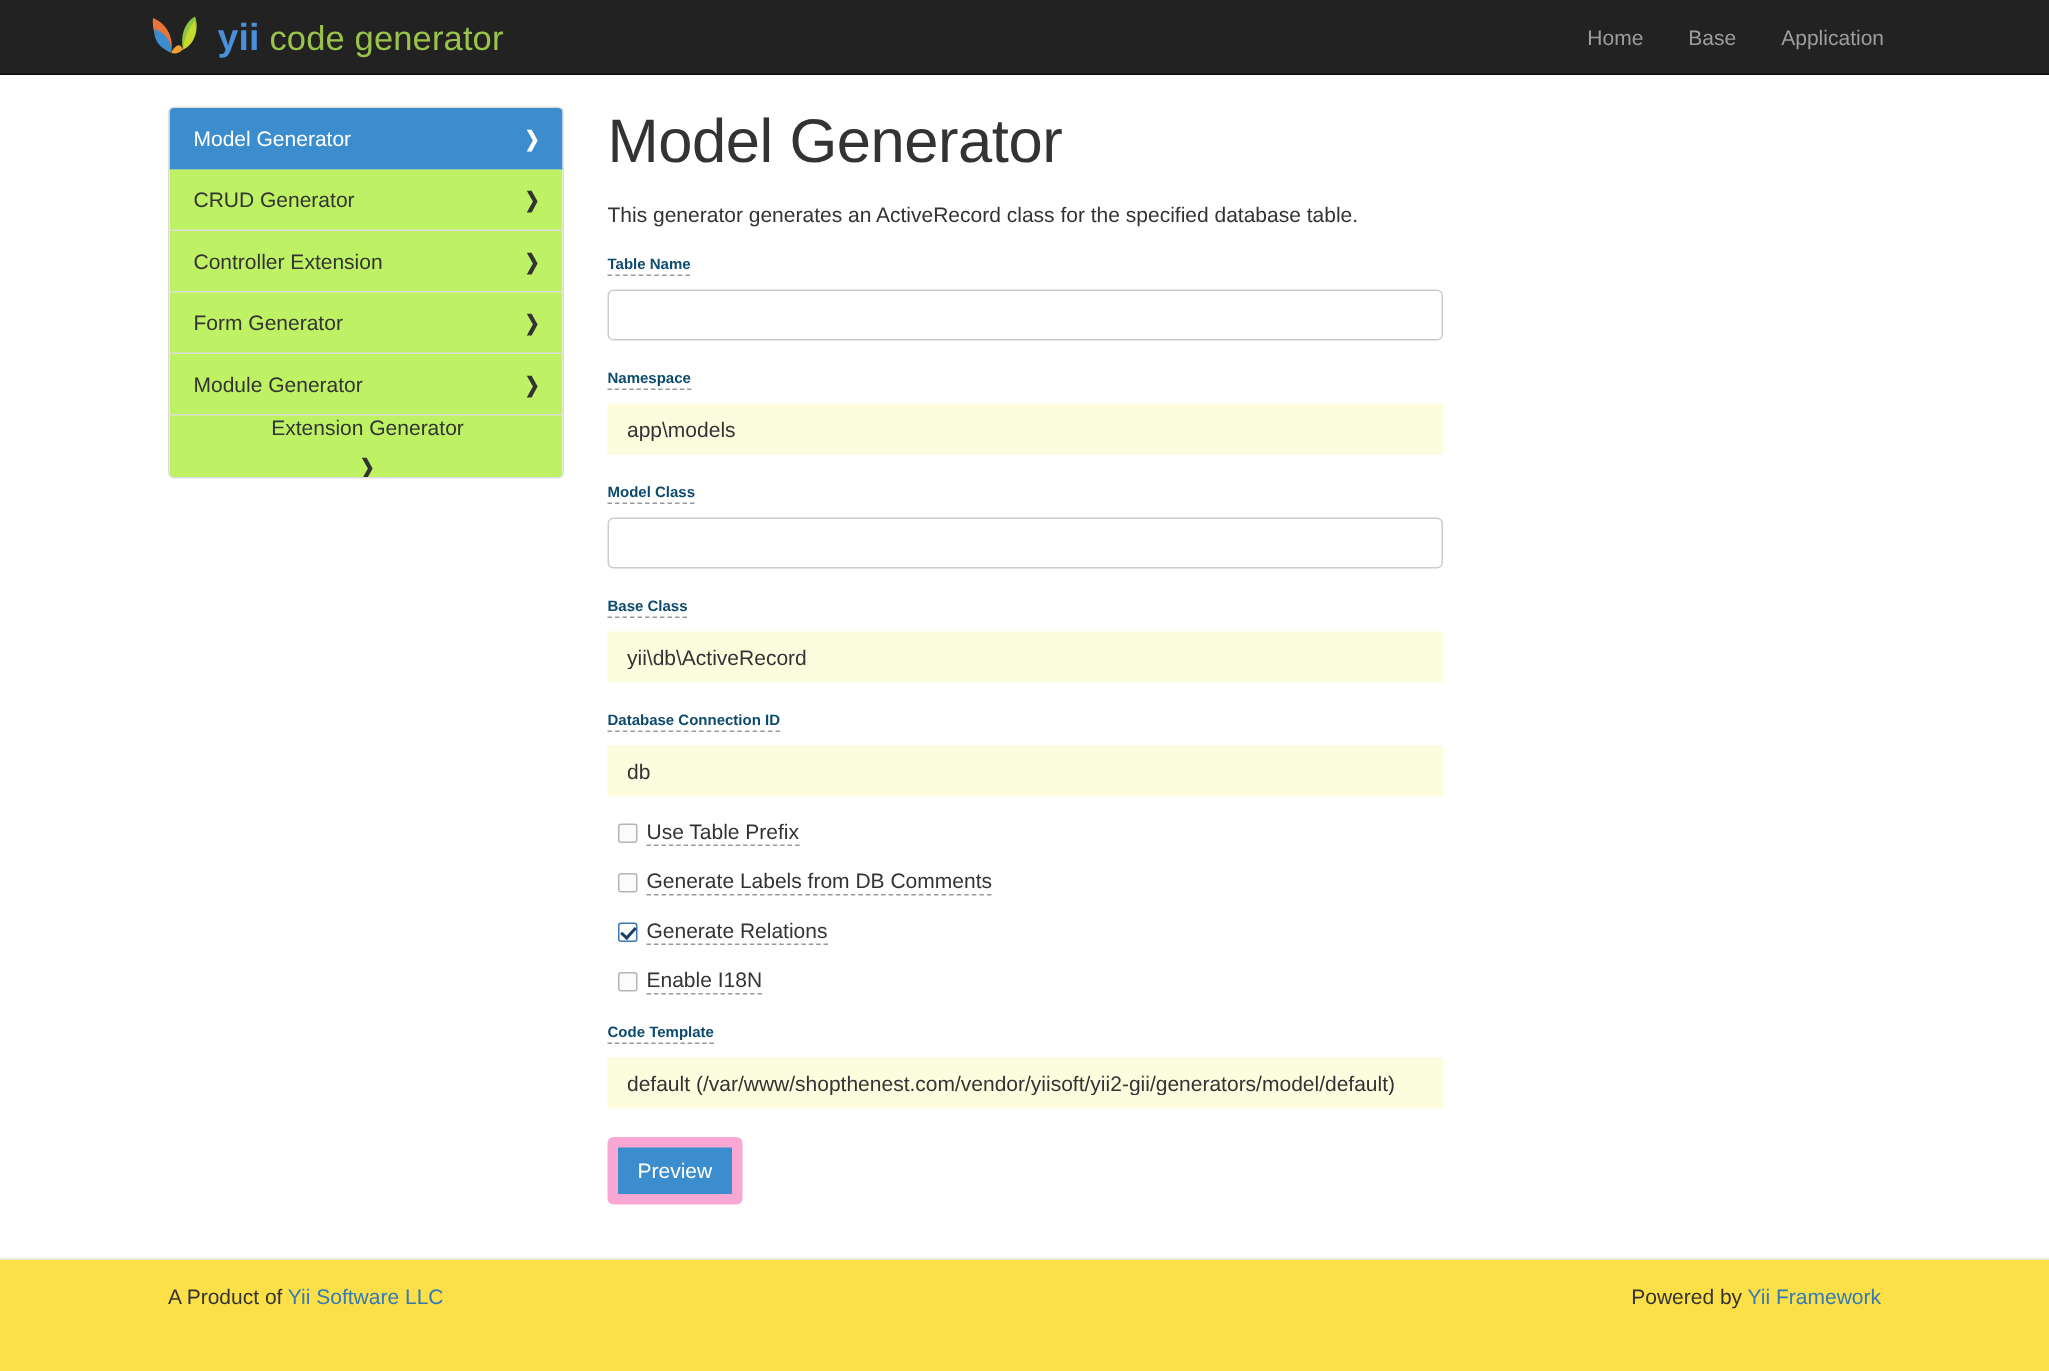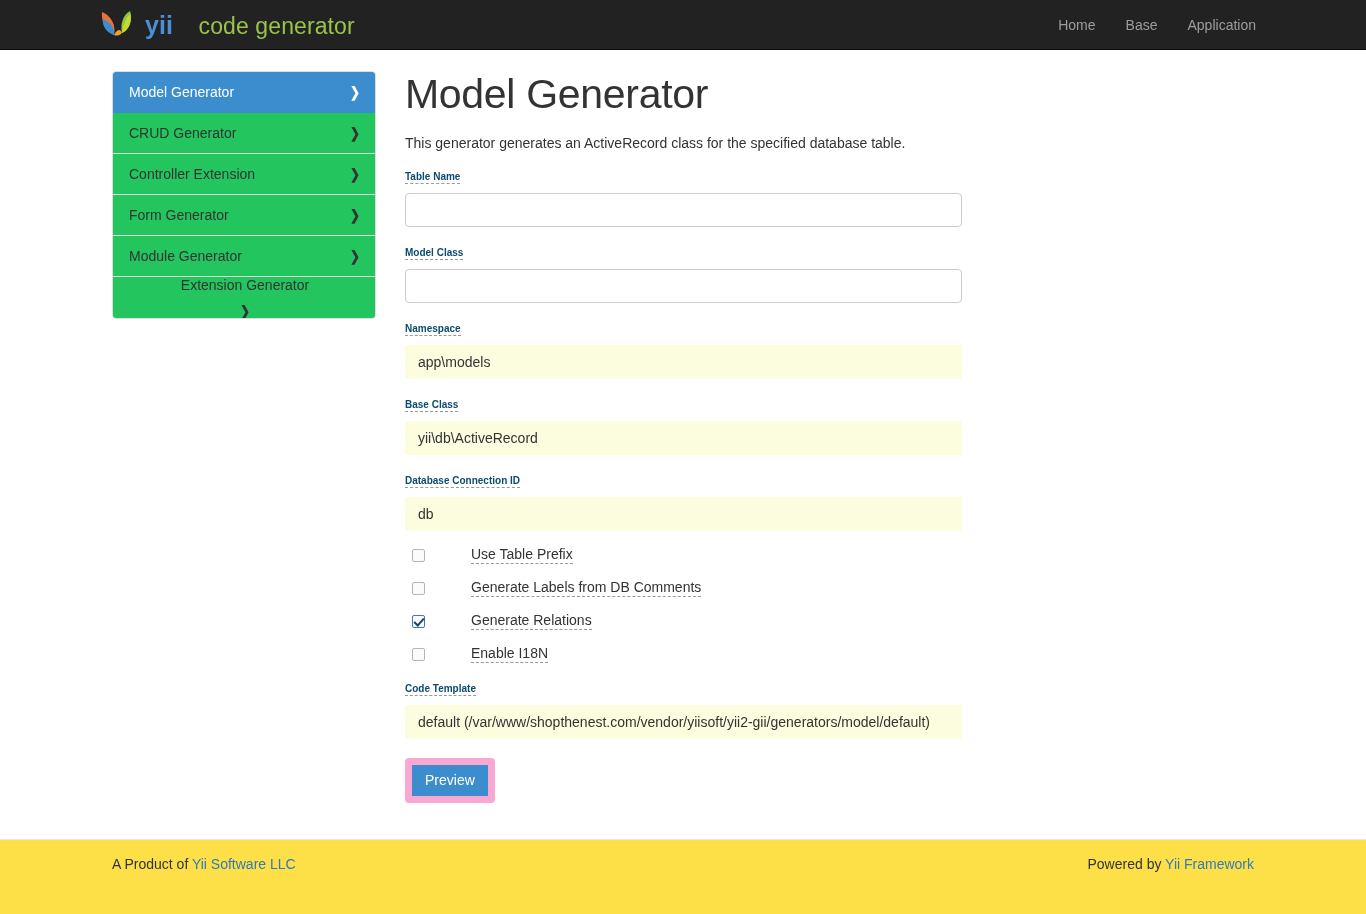--- a/index.html
+++ b/index.html
@@ -24,21 +24,21 @@
     position: absolute; left: 100px; top: 0;
     height: 50px; display: flex; align-items: center; gap: 9px;
     text-decoration: none;
   }
   .logo-mark { width: 36px; height: 34px; display: block; }
   .brand-text {
     font-size: 23px; line-height: 1;
     letter-spacing: .1px;
   }
   .brand-yii { color: #4a90d9; font-weight: bold; font-size: 25px; }
-  .brand-cg { color: #9ac34a; margin-left: 19px; }
+  .brand-cg { color: #9ac34a; }
   .nav-right {
     position: absolute; right: 95px; top: 0;
     height: 50px; display: flex; align-items: center; gap: 0;
   }
   .nav-link {
     color: #9d9d9d; text-decoration: none;
     font-size: 14px; padding: 0 15px; line-height: 50px;
   }
 
   
@@ -54,21 +54,21 @@
     border-radius: 4px;
     overflow: hidden;
   }
   .side-item {
     position: relative;
     display: flex; align-items: center;
     height: 41px;
     padding: 0 14px 0 16px;
     font-size: 14px;
     color: #333333;
-    background: #22c55e;
+    background: #bef264;
     border-bottom: 1px solid #dddddd;
     text-decoration: none;
     cursor: pointer;
   }
   .side-item:last-child { border-bottom: none; flex-direction: column; }
   .side-item.active {
     background: #3c8dcd;
     color: #ffffff;
     border-bottom-color: #3c8dcd;
   }
@@ -119,21 +119,21 @@
   }
   .txt-input.autofill {
     background: #fcfcdf;
     border-color: transparent;
     border-radius: 0;
     color: #333333;
     box-shadow: none;
   }
   .checkbox-row {
     margin-top: 15px;
-    display: flex; align-items: center; gap: 40px;
+    display: flex; align-items: center;
   }
   .cb {
     width: 13px; height: 13px; margin: 0 6px 0 7px;
     -webkit-appearance: none; appearance: none;
     background: #fbfbfb;
     border: 1px solid #b5b5b5;
     border-radius: 2px;
     position: relative; cursor: pointer;
     flex: 0 0 auto;
   }
@@ -239,27 +239,27 @@
     <div class="main">
       <h1 class="title">Model Generator</h1>
       <p class="lead">This generator generates an ActiveRecord class for the specified database table.</p>
 
       <div class="form-group">
         <label class="ctl-label">Table Name</label>
         <input class="txt-input" type="text" value="" style="">
       </div>
 
       <div class="form-group">
+        <label class="ctl-label">Namespace</label>
+        <input class="txt-input autofill" type="text" value="app\models" style="">
+      </div>
+
+      <div class="form-group">
         <label class="ctl-label">Model Class</label>
         <input class="txt-input" type="text" value="" style="">
-      </div>
-
-      <div class="form-group">
-        <label class="ctl-label">Namespace</label>
-        <input class="txt-input autofill" type="text" value="app\models" style="">
       </div>
 
       <div class="form-group">
         <label class="ctl-label">Base Class</label>
         <input class="txt-input autofill" type="text" value="yii\db\ActiveRecord" style="">
       </div>
 
       <div class="form-group">
         <label class="ctl-label">Database Connection ID</label>
         <input class="txt-input autofill" type="text" value="db" style="">

